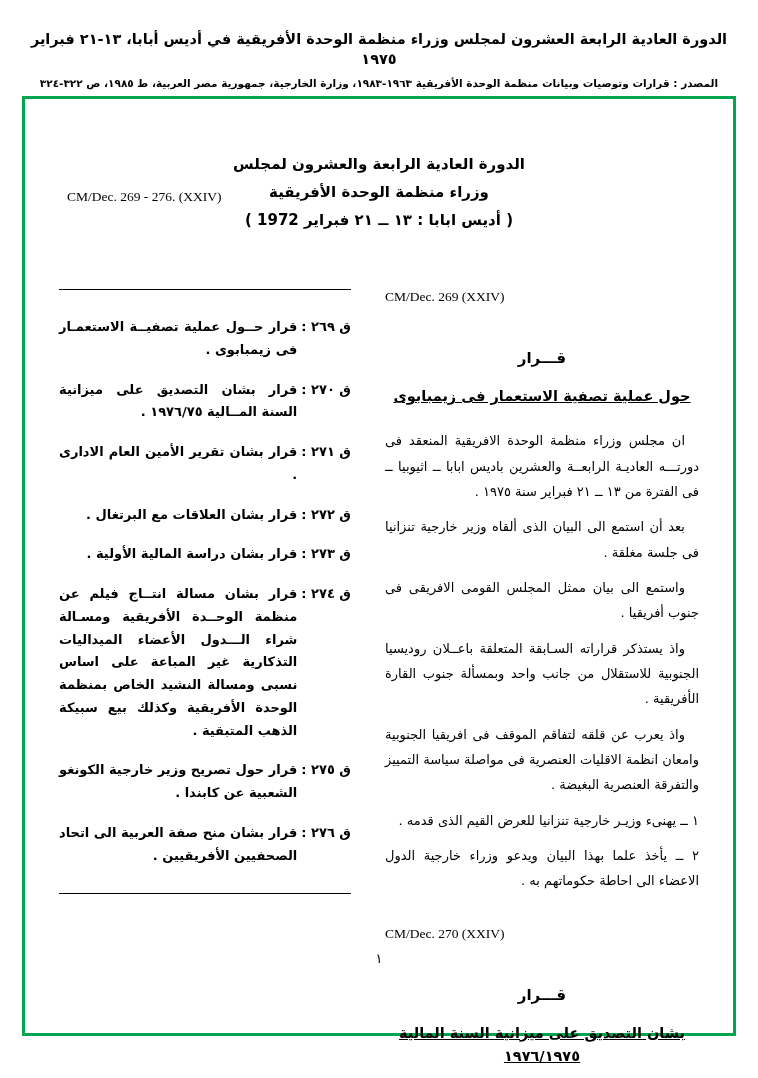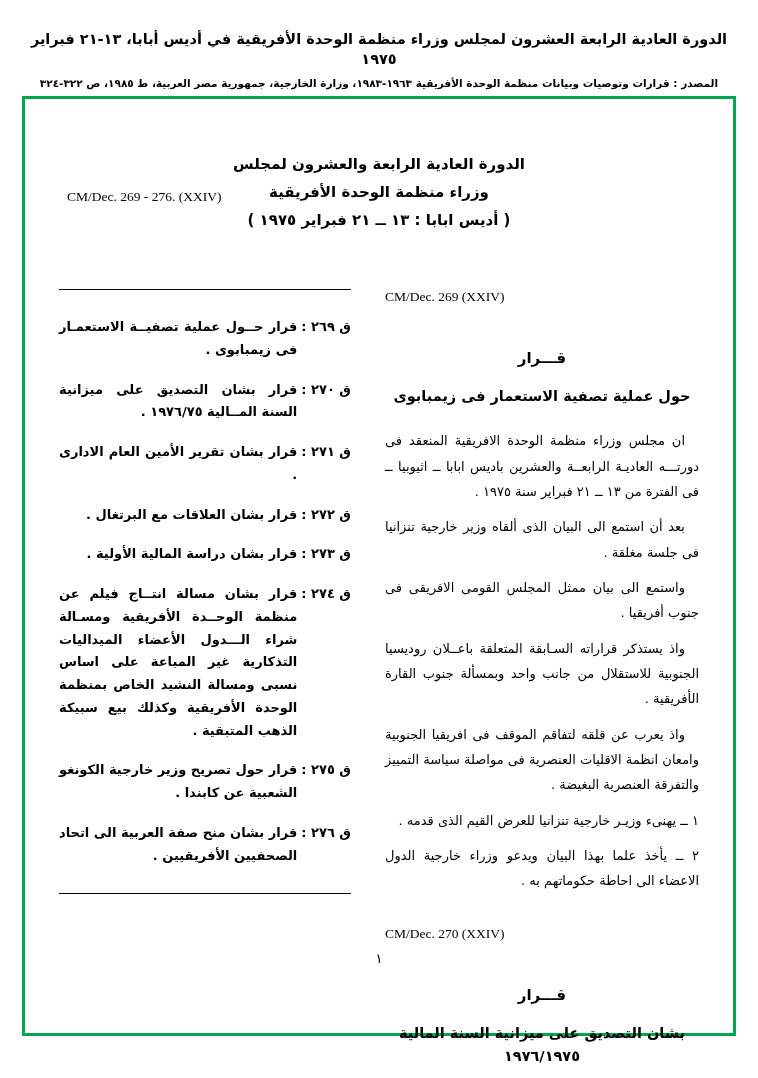--- a/index.html
+++ b/index.html
@@ -111,20 +111,21 @@
     letter-spacing: 4px;
     margin-bottom: 18px;
     margin-top: 44px;
   }
   .dec-subject {
     text-align: center;
     font-size: 14.5px;
     font-weight: bold;
     line-height: 1.6;
     margin-bottom: 20px;
+    text-decoration: underline;
   }
   .para {
     font-size: 13px;
     line-height: 1.95;
     text-align: justify;
     text-align-last: right;
     margin-bottom: 10px;
     letter-spacing: 0.2px;
   }
   .para.indent { text-indent: 14px; }
@@ -177,21 +178,21 @@
   </div>
 
   <div class="frame">
     <div class="frame-inner">
 
       <div class="title-block">
         <div class="decnum-left">CM/Dec. 269 - 276. (XXIV)</div>
         <div class="title-lines">
           <span class="t-line">الدورة العادية الرابعة والعشرون لمجلس</span>
           <span class="t-line">وزراء منظمة الوحدة الأفريقية</span>
-          <span class="t-line">( أديس ابابا : ١٣ ــ ٢١ فبراير ١٩٧٥ )</span>
+          <span class="t-line">( أديس ابابا : ١٣ ــ ٢١ فبراير 1972 )</span>
         </div>
       </div>
 
       <div class="body-cols">
 
         <div class="col-right">
 
           <div class="dec-id">CM/Dec. 269 (XXIV)</div>
           <div class="qarar-word">قـــرار</div>
           <div class="dec-subject">حول عملية تصفية الاستعمار فى زيمبابوى</div>

